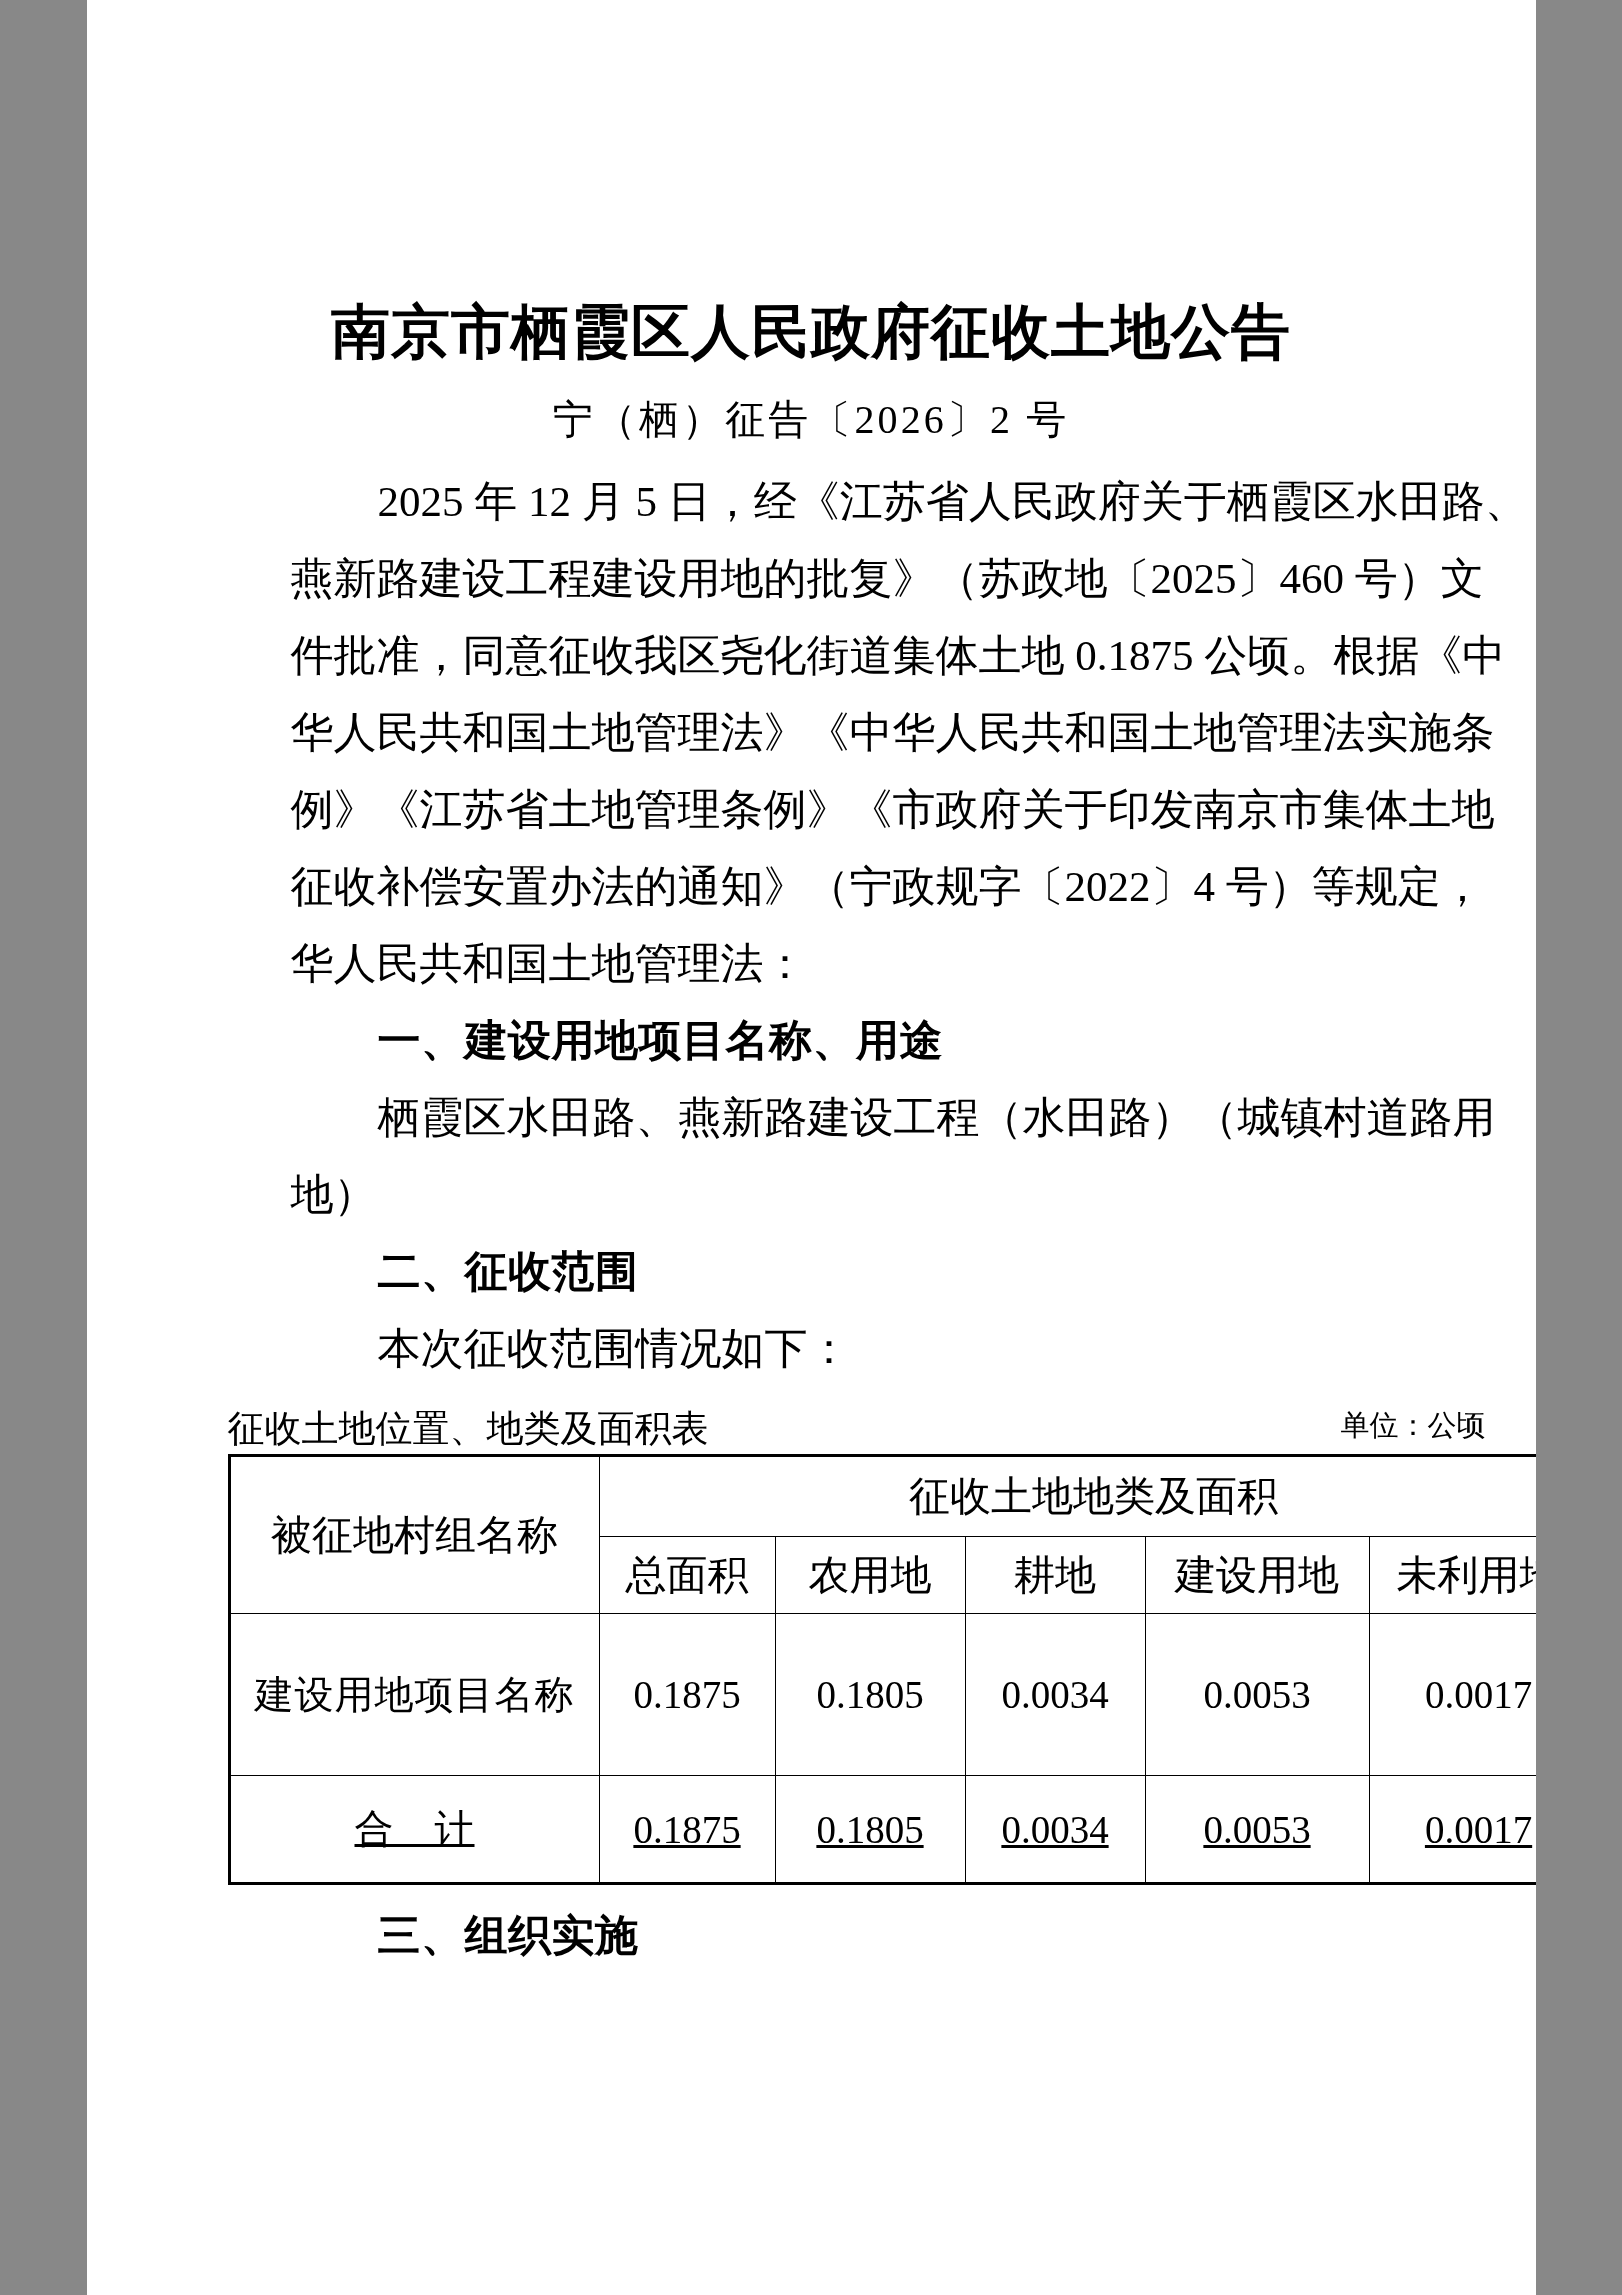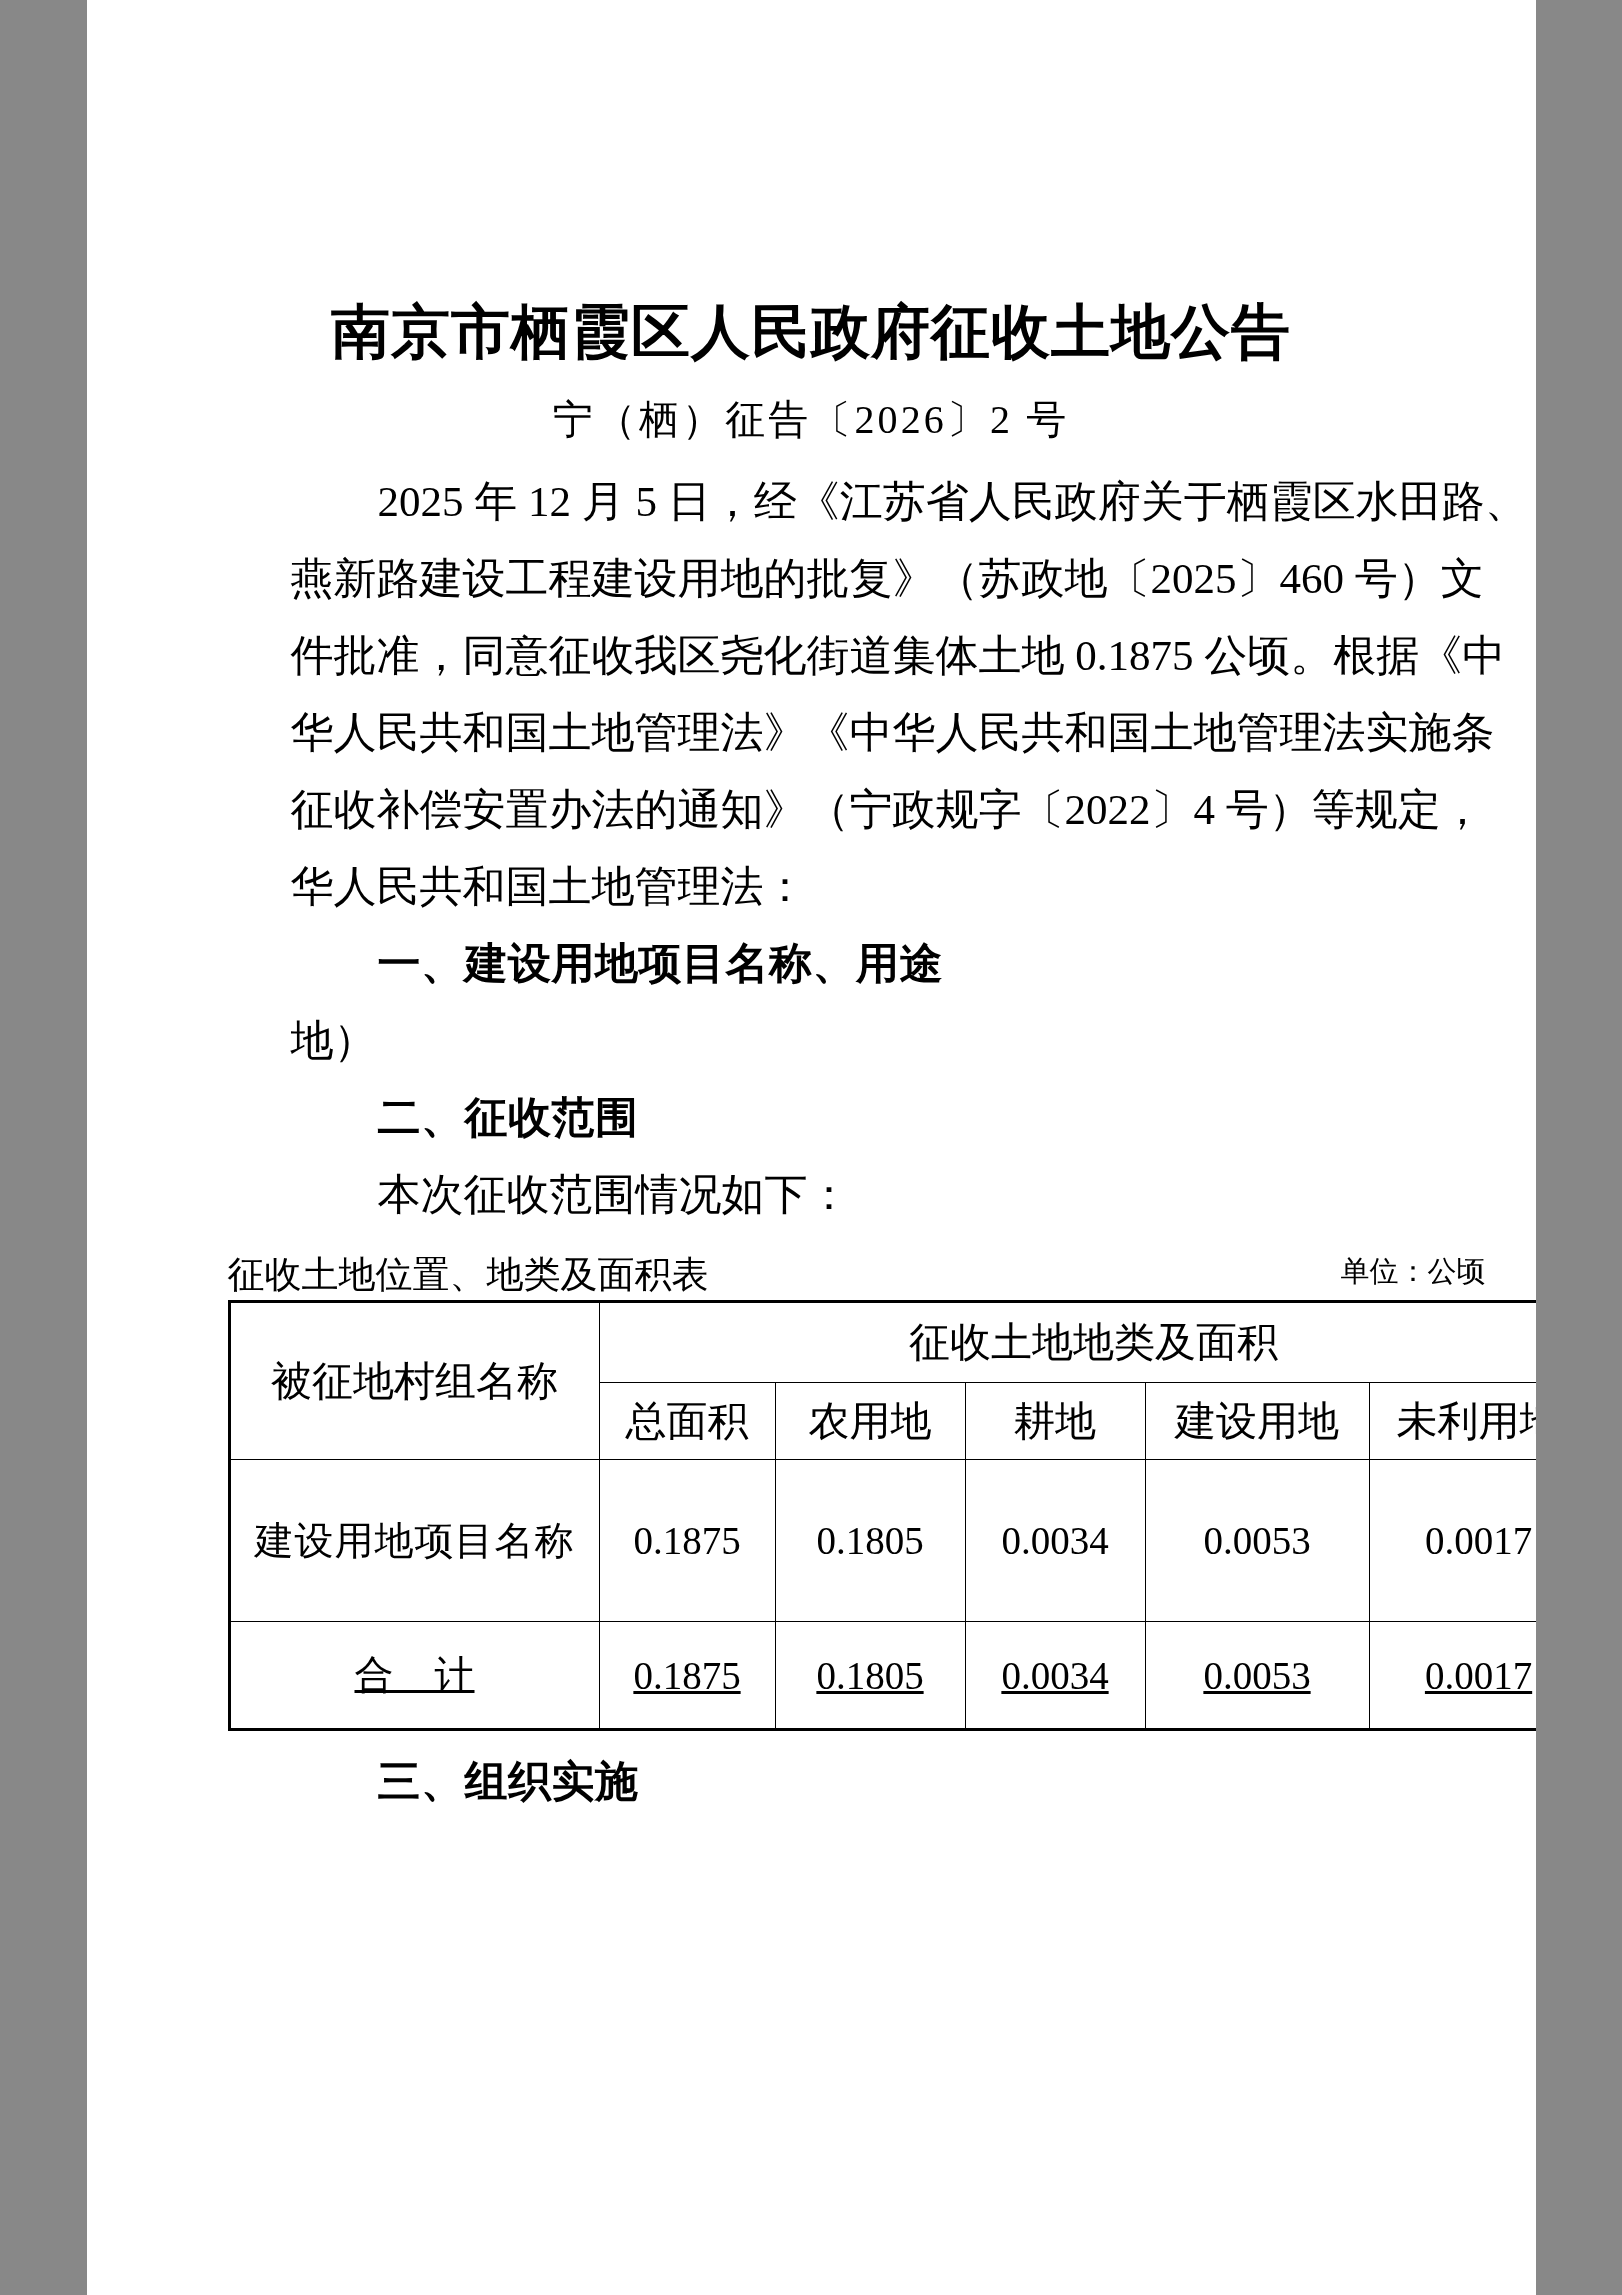--- a/index.html
+++ b/index.html
@@ -108,24 +108,26 @@
   <div class="doc-title">南京市栖霞区人民政府征收土地公告</div>
 
   <div class="doc-number">宁（栖）征告〔2026〕2 号</div>
 
   <div class="content">
 
     <div class="line indent">2025 年 12 月 5 日，经《江苏省人民政府关于栖霞区水田路、</div>
     <div class="line">燕新路建设工程建设用地的批复》（苏政地〔2025〕460 号）文</div>
     <div class="line">件批准，同意征收我区尧化街道集体土地 0.1875 公顷。根据《中</div>
     <div class="line">华人民共和国土地管理法》《中华人民共和国土地管理法实施条</div>
+    <div class="line">例》《江苏省土地管理条例》《市政府关于印发南京市集体土地</div>
     <div class="line">征收补偿安置办法的通知》（宁政规字〔2022〕4 号）等规定，</div>
     <div class="line">华人民共和国土地管理法：</div>
 
     <div class="line indent heading">一、建设用地项目名称、用途</div>
+    <div class="line indent">栖霞区水田路、燕新路建设工程（水田路）（城镇村道路用</div>
     <div class="line">地）</div>
 
     <div class="line indent heading">二、征收范围</div>
     <div class="line indent">本次征收范围情况如下：</div>
 
     <div class="caption-row">
       <div class="table-caption">征收土地位置、地类及面积表</div>
       <div class="table-unit">单位：公顷</div>
     </div>
 

